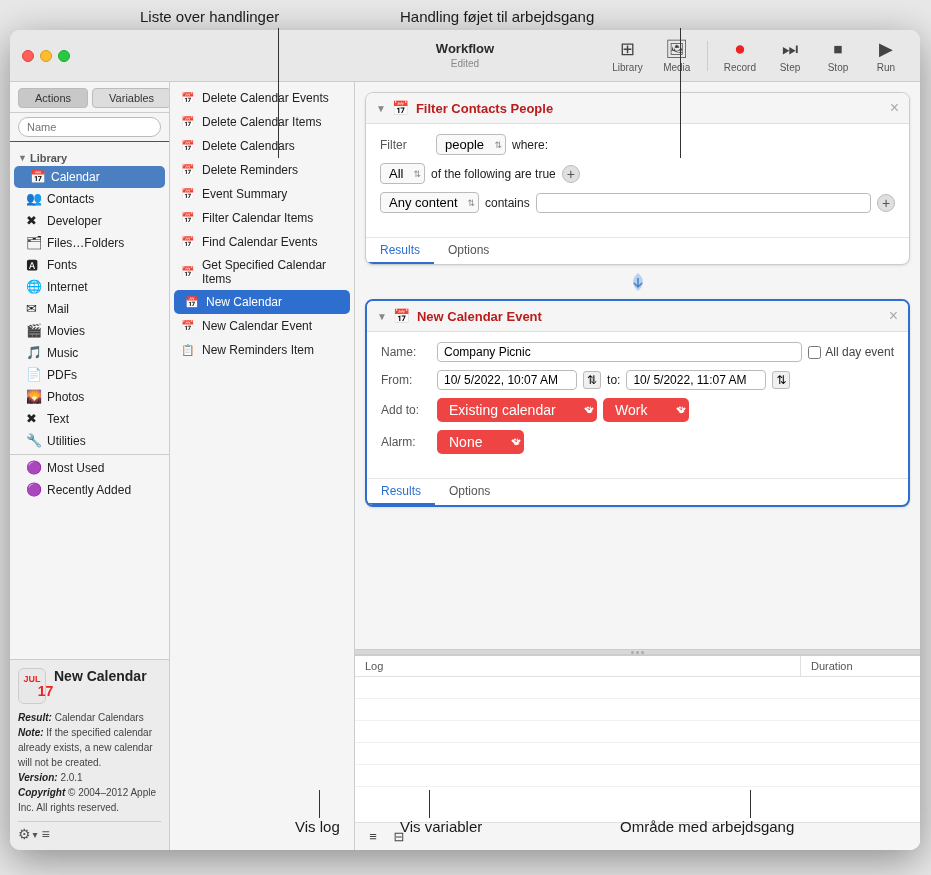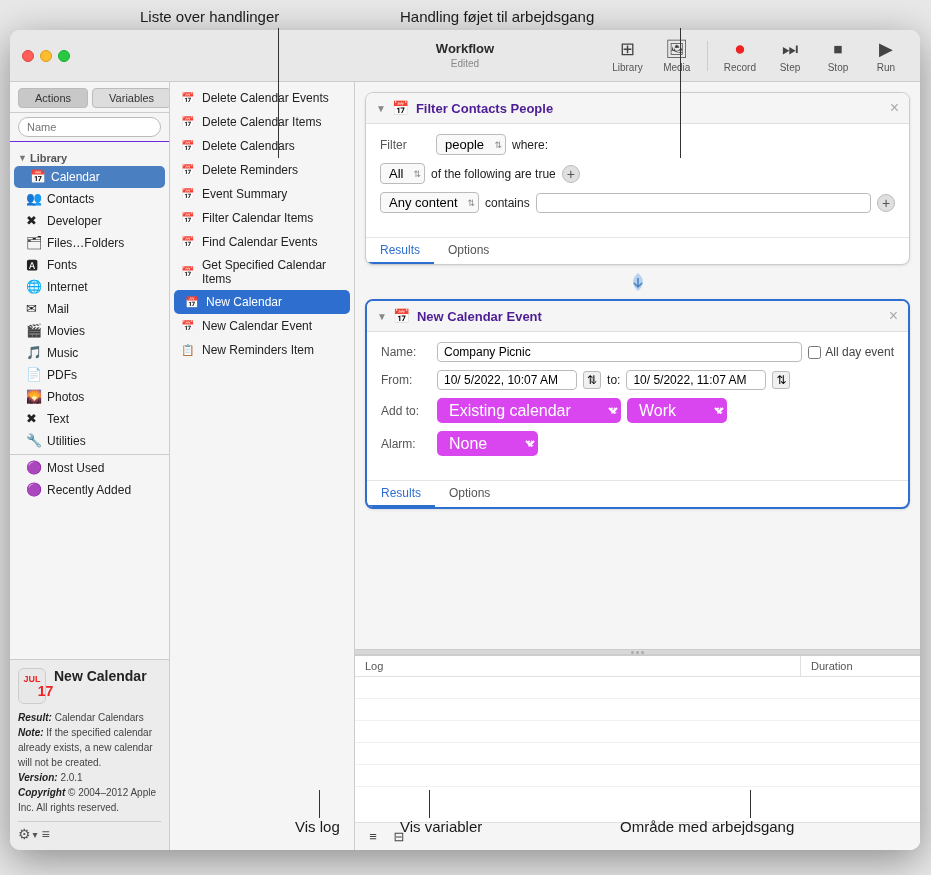--- a/index.html
+++ b/index.html
@@ -215,21 +215,21 @@
       width: 18px;
       height: 18px;
       display: flex;
       align-items: center;
       justify-content: center;
       font-size: 14px;
     }
     .card-title {
       font-size: 13px;
       font-weight: 600;
-      color: #4c1d95;
+      color: #b91c1c;
       flex: 1;
     }
     .card-close {
       color: #aaa;
       cursor: pointer;
       font-size: 16px;
       line-height: 1;
     }
     .card-body {
       padding: 10px 14px;
@@ -324,26 +324,26 @@
       font-size: 12px;
       background: white;
       width: 140px;
     }
     .add-to-row {
       display: flex;
       align-items: center;
       gap: 6px;
     }
     .blue-select {
-      background: #d946ef;
+      background: #ef4444;
       color: white;
       border: none;
       border-radius: 5px;
-      padding: 3px 34px 3px 8px;
-      font-size: 16px;
+      padding: 3px 25px 3px 8px;
+      font-size: 14px;
       cursor: pointer;
       position: relative;
     }
     .blue-select-wrapper {
       position: relative;
       display: inline-block;
     }
     .blue-select-wrapper::after {
       content: '⇅';
       position: absolute;

